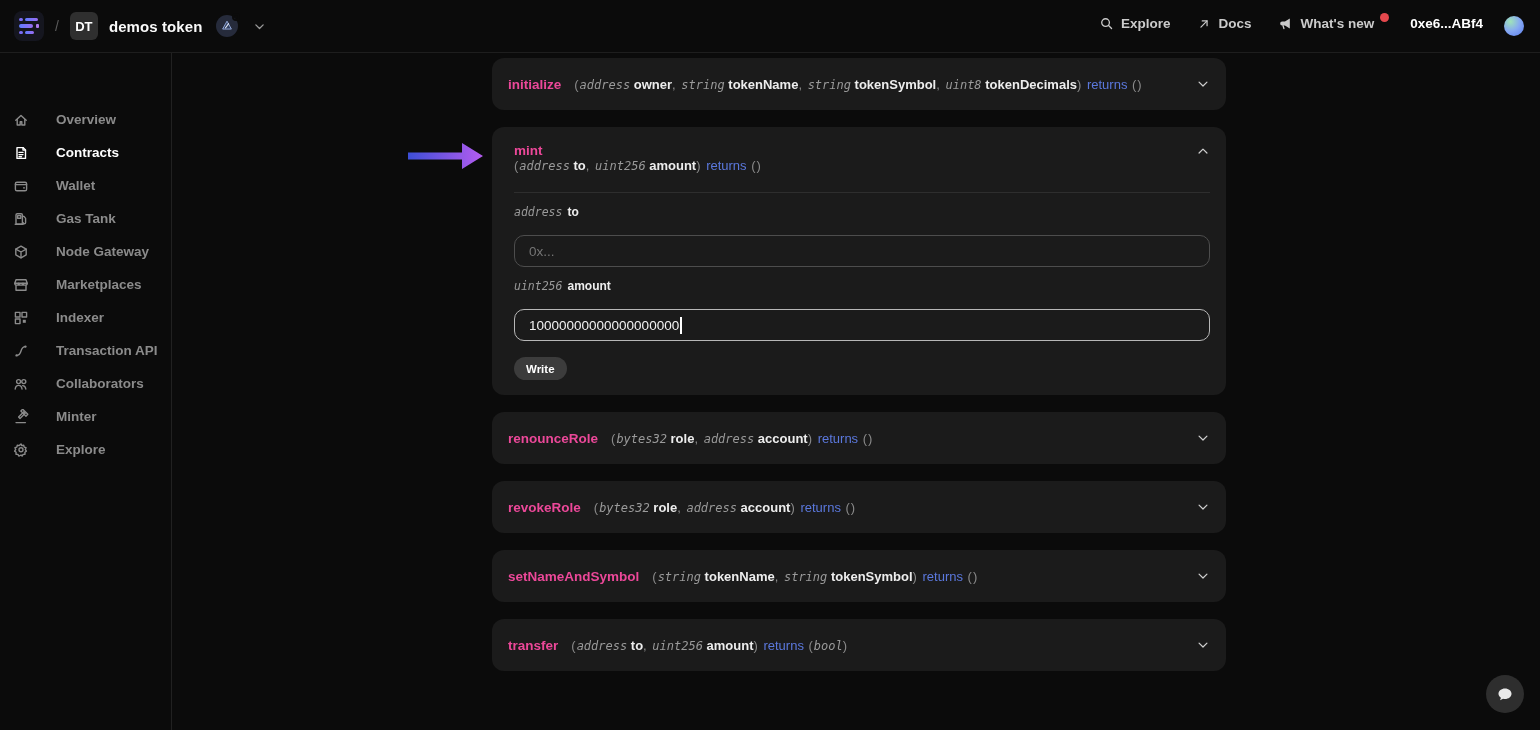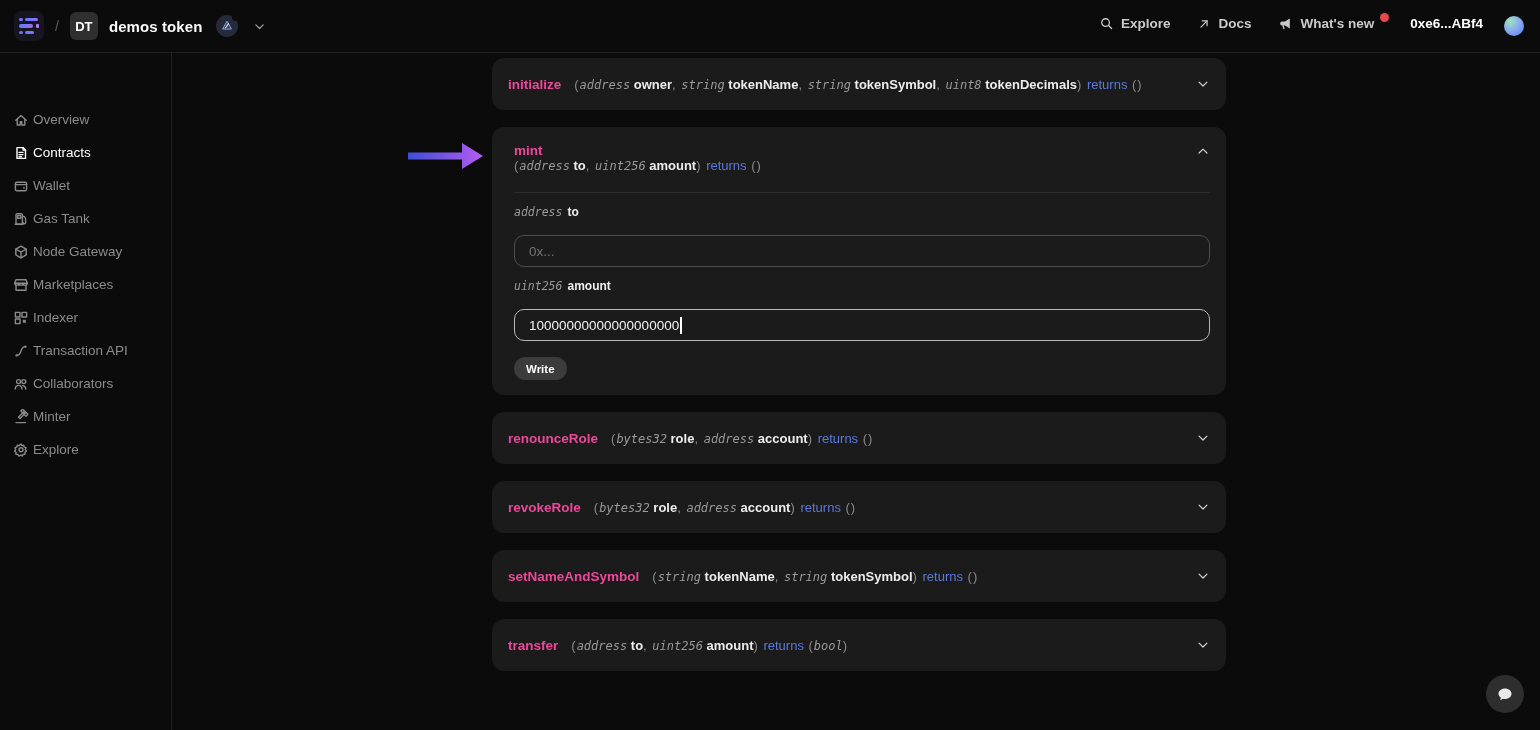--- a/index.html
+++ b/index.html
@@ -55,22 +55,22 @@
     width:20px; height:20px; border-radius:50%;
     background:radial-gradient(circle at 32% 28%, #9fe3b9 0%, #86a9f2 48%, #5b7df0 100%);
   }
 
   
   .sidebar {
     position:absolute; top:53px; left:0; bottom:0; width:172px;
     border-right:1px solid #212121; padding-top:50px; background:#0b0b0b;
   }
   .side-item {
-    height:33px; display:flex; align-items:center; gap:4px; padding-left:12px;
-    color:#8b8b8b; font-size:13.5px; font-weight:400; cursor:pointer;
+    height:33px; display:flex; align-items:center; gap:27px; padding-left:12px;
+    color:#8b8b8b; font-size:13.5px; font-weight:700; cursor:pointer;
   }
   .side-item .icon { width:17px; color:#8b8b8b; }
   .side-item.active { color:#fff; }
   .side-item.active .icon { color:#fff; }
 
   
   .content { position:absolute; left:492px; top:58px; width:734px; }
   .panel { background:#1b1b1b; border-radius:12px; margin-bottom:17px; }
   .fn-head {
     height:52px; display:flex; align-items:center; padding:0 16px; cursor:pointer;

